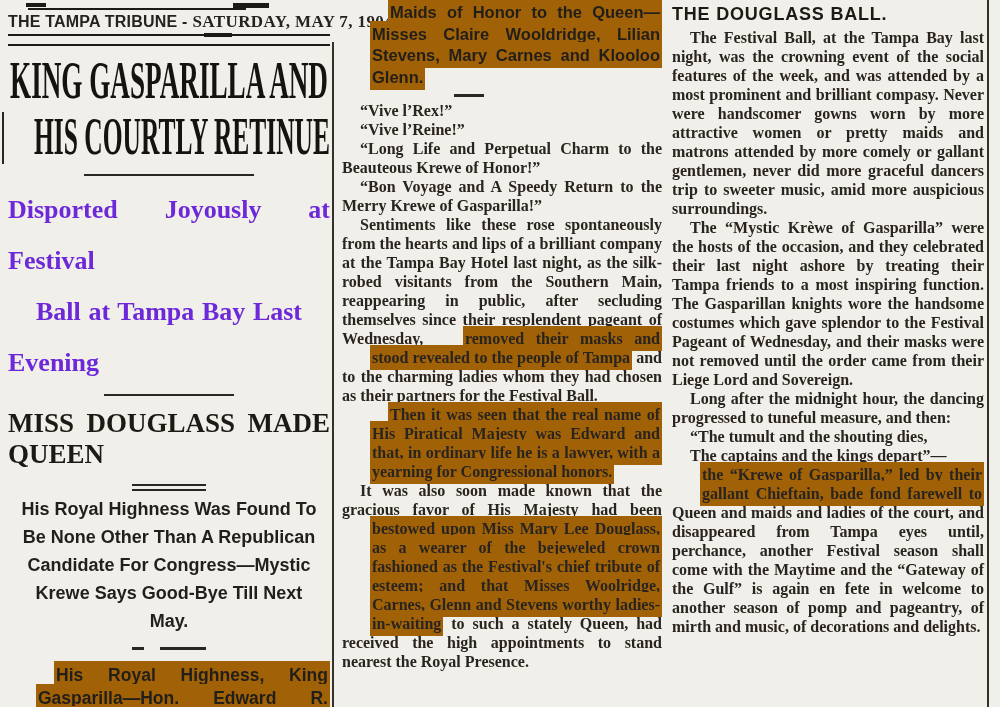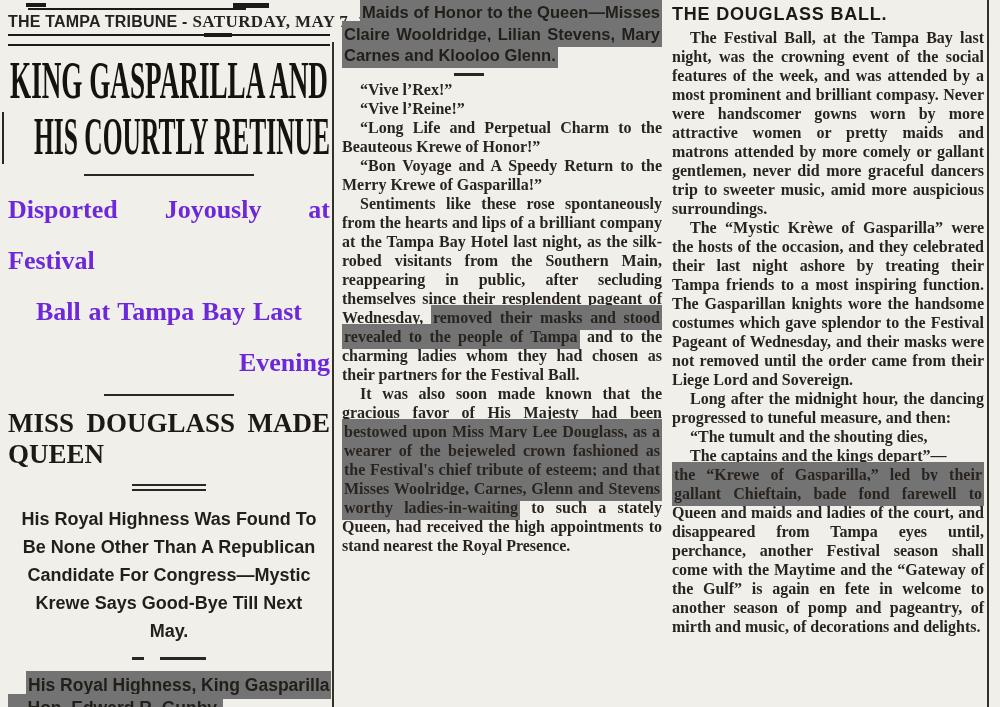--- a/index.html
+++ b/index.html
@@ -23,38 +23,39 @@
   .masthead .mh-left{font-family:"Liberation Sans",sans-serif;font-weight:bold;font-size:16px;letter-spacing:.2px;}
   .masthead .mh-right{font-family:"Liberation Serif",serif;font-weight:bold;font-size:17px;letter-spacing:.4px;}
   .double-rule{position:relative;height:8px;margin-top:2px;border-top:2px solid #1c1916;border-bottom:2px solid #1c1916;}
   .double-rule .seg{position:absolute;left:196px;top:-3px;width:28px;height:4px;background:#1c1916;}
   .headline-svg{display:block;margin-top:6px;}
   .headline-svg text{font-family:"Liberation Serif",serif;font-weight:bold;fill:#16130f;}
   .left-edge-rule{position:absolute;left:2px;top:112px;width:2px;height:52px;background:#2a2623;}
   .short-rule{height:2px;background:#2a2623;margin:10px auto 0 auto;}
   .subhead{margin-top:8px;font-weight:bold;font-size:26px;line-height:51px;color:#6d28d9;}
   .subhead .jline{text-align:justify;text-align-last:justify;}
-  .subhead .cline{text-align:right;}
+  .subhead .cline{text-align:left;}
   .crosshead{margin-top:12px;font-weight:bold;font-size:27px;color:#1d1914;text-align:justify;text-align-last:justify;}
   .sdouble{width:74px;margin:14px auto 0 auto;}
   .sdouble .l1{height:2px;background:#2a2623;margin-bottom:3px;}
   .sdouble .l2{height:2px;background:#2a2623;}
-  .deck{width:302px;margin:14px auto 0 auto;font-family:"Liberation Sans",sans-serif;font-weight:bold;font-size:18px;line-height:28px;text-align:center;color:#221e1a;}
+  .deck{width:302px;margin:4px auto 0 auto;font-family:"Liberation Sans",sans-serif;font-weight:bold;font-size:18px;line-height:28px;text-align:center;color:#221e1a;}
   .broken-rule{display:flex;justify-content:center;align-items:center;gap:16px;margin-top:12px;}
   .broken-rule .d1{width:12px;height:3px;background:#2a2623;}
   .broken-rule .d2{width:46px;height:3px;background:#2a2623;}
   .hl-block{margin-top:14px;font-family:"Liberation Sans",sans-serif;font-weight:bold;font-size:17.5px;line-height:22.5px;text-align:justify;color:#221e1a;}
   .hl-block p{margin:0;text-indent:18px;}
   
   mark{
-    background:#737373;
+    background:#a16207;
     color:inherit;
     padding:4px 2px;
     -webkit-box-decoration-break:clone;
     box-decoration-break:clone;
+    margin-left:28px;
   }
   
   .col-mid{position:absolute;left:342px;top:2px;width:320px;}
   .maids{font-family:"Liberation Sans",sans-serif;font-weight:bold;font-size:16.5px;line-height:21.5px;text-align:justify;color:#221e1a;margin:0;text-indent:18px;}
   .mid-rule{width:30px;height:3px;background:#2a2623;margin:6px auto 4px 112px;}
   .body-text{font-family:"Liberation Serif",serif;font-weight:bold;font-size:16px;line-height:19px;text-align:justify;color:#29241f;}
   .body-text p{margin:0;text-indent:18px;}
   .quote-short{text-indent:18px;margin:0;text-align:left;}
   
   .col-right{position:absolute;left:672px;top:4px;width:312px;}
@@ -128,20 +129,21 @@
     <p class="maids"><mark>Maids of Honor to the Queen—Misses Claire Wooldridge, Lilian Stevens, Mary Carnes and Klooloo Glenn.</mark></p>
 
     <div class="mid-rule"></div>
 
     <div class="body-text">
       <p class="quote-short">“Vive l’Rex!”</p>
       <p class="quote-short">“Vive l’Reine!”</p>
       <p>“Long Life and Perpetual Charm to the Beauteous Krewe of Honor!”</p>
       <p>“Bon Voyage and A Speedy Return to the Merry Krewe of Gasparilla!”</p>
       <p><span>Sentiments like these rose spontaneously from the hearts and lips of a brilliant company at the Tampa Bay Hotel last night, as the silk-robed visitants from the Southern Main, reappearing in public, after secluding themselves since their resplendent pageant of Wednesday, </span><mark>removed their masks and stood revealed to the people of Tampa</mark><span> and to the charming ladies whom they had chosen as their partners for the Festival Ball.</span></p>
+      <p><mark>Then it was seen that the real name of His Piratical Majesty was Edward and that, in ordinary life he is a lawyer, with a yearning for Congressional honors.</mark></p>
       <p><span>It was also soon made known that the gracious favor of His Majesty had been </span><mark>bestowed upon Miss Mary Lee Douglass, as a wearer of the bejeweled crown fashioned as the Festival's chief tribute of esteem; and that Misses Woolridge, Carnes, Glenn and Stevens worthy ladies-in-waiting</mark><span> to such a stately Queen, had received the high appointments to stand nearest the Royal Presence.</span></p>
     </div>
   </div>
 
   <div class="col-right">
 
     <h2 class="fest-heading">THE DOUGLASS BALL.</h2>
 
     <div class="body-text">
       <p>The Festival Ball, at the Tampa Bay last night, was the crowning event of the social features of the week, and was attended by a most prominent and brilliant compasy. Never were handscomer gowns worn by more attractive women or pretty maids and matrons attended by more comely or gallant gentlemen, never did more graceful dancers trip to sweeter music, amid more auspicious surroundings.</p>

